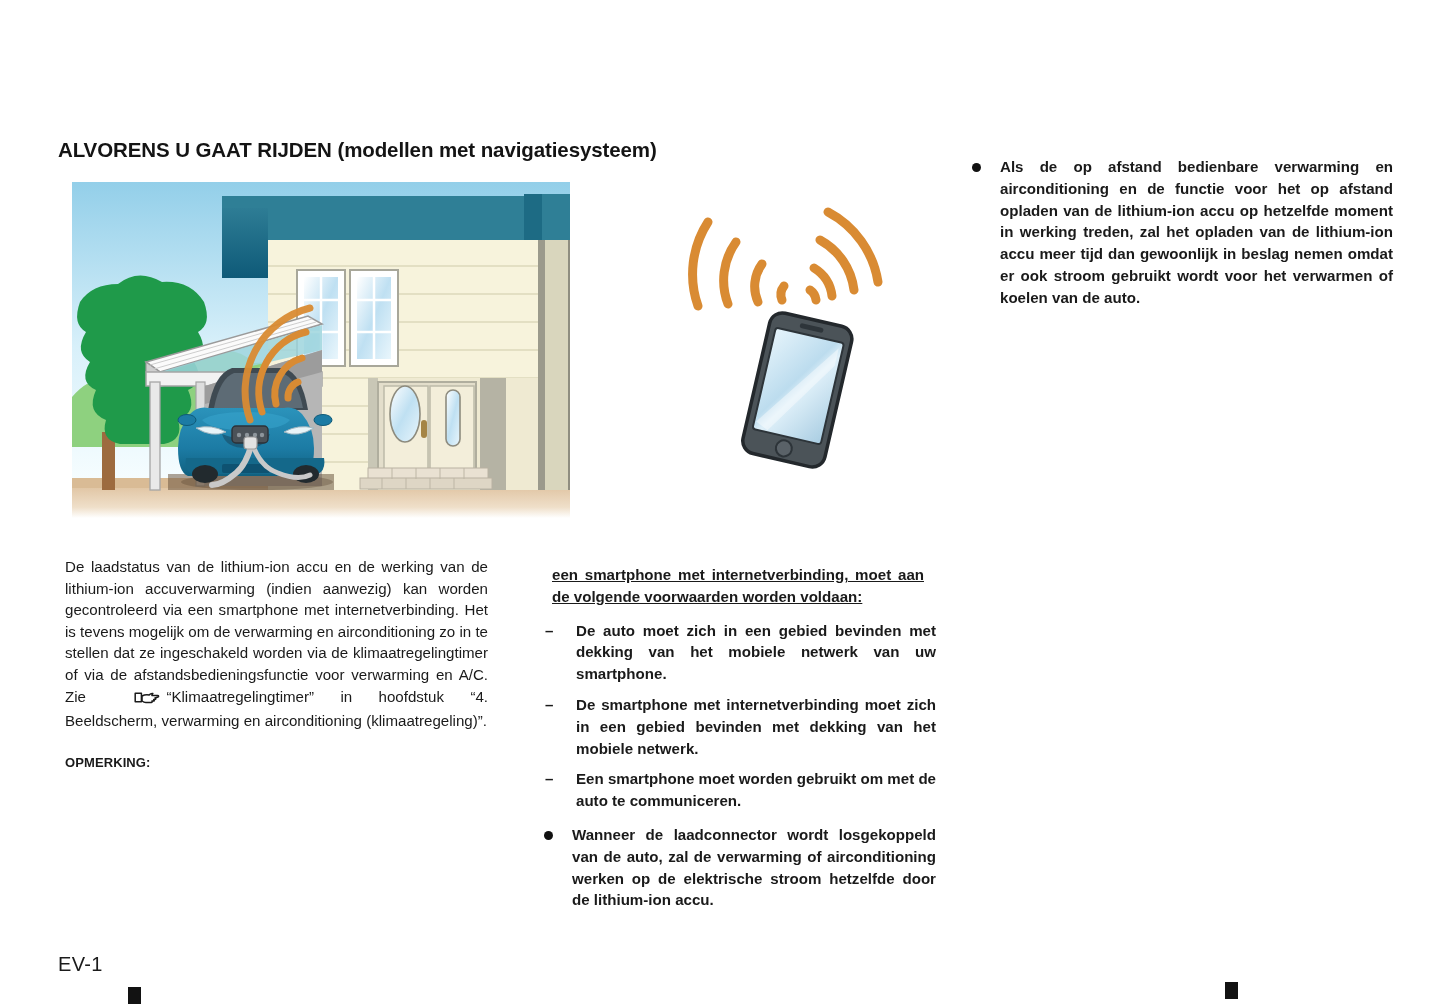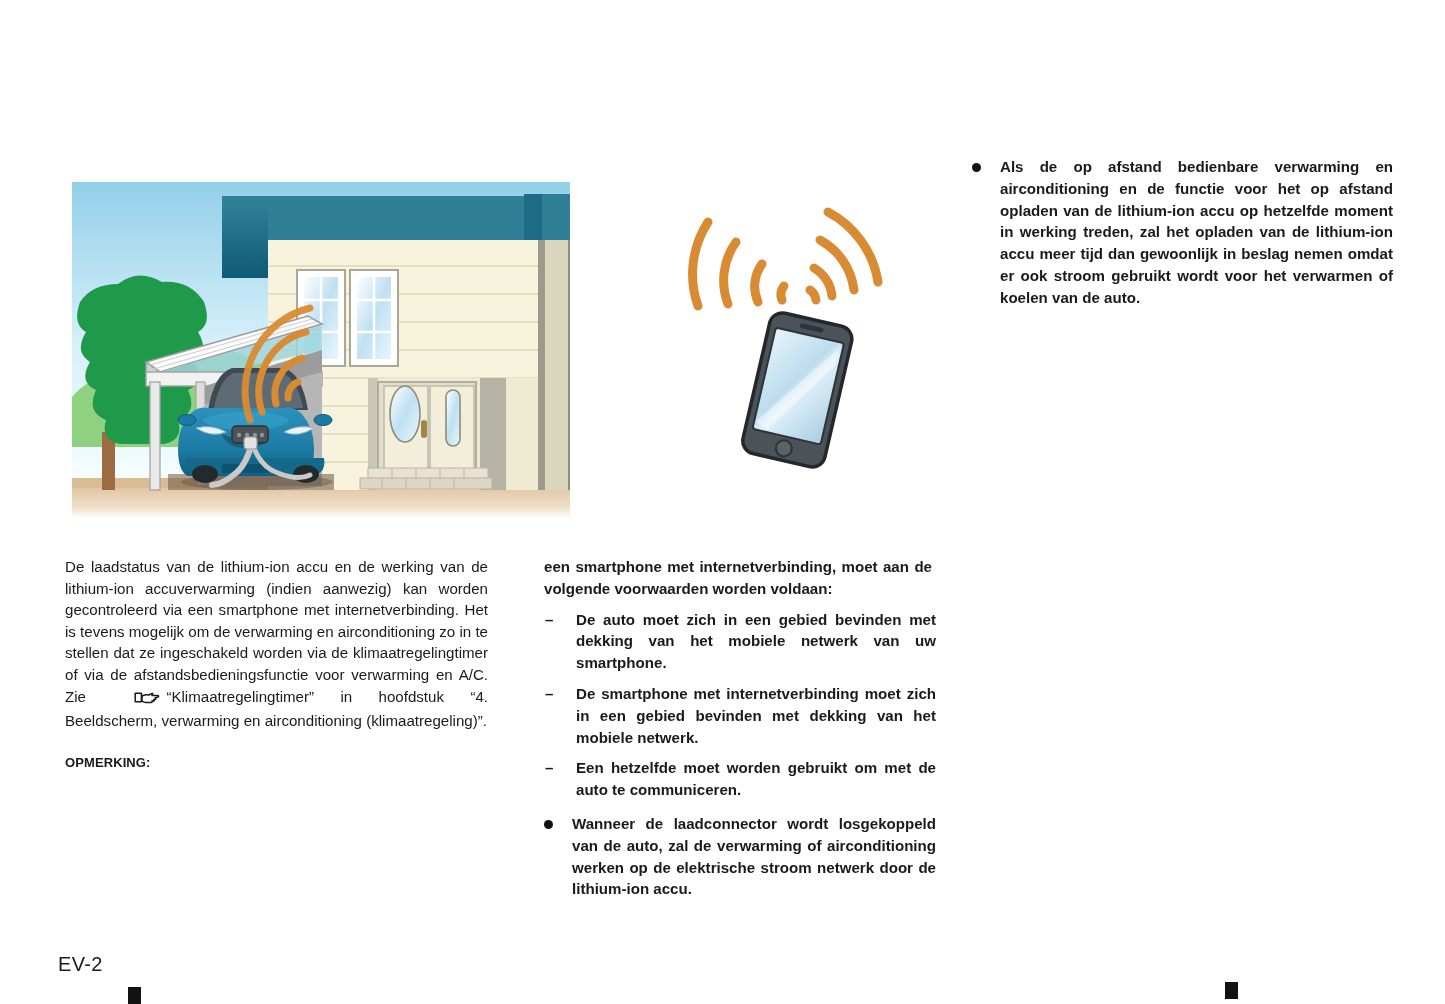--- a/index.html
+++ b/index.html
@@ -114,23 +114,24 @@
     position: absolute;
     left: 5px;
     top: 0;
     font-weight: bold;
   }
 
   .lead-bold {
     font-weight: bold;
     text-align: justify;
     text-justify: inter-word;
-    margin: 4px;
+    margin: 12px;
     font-size: 15.1px;
     line-height: 21.8px;
+    text-decoration: underline;
   }
   .hand-icon {
     display: inline-block;
     vertical-align: -3px;
     margin: 0 6px 0 22px;
   }
 
   
   #page-number {
     position: absolute;
@@ -147,20 +148,21 @@
     background: #121212;
   }
   #reg-mark-left  { left: 128px;  top: 987px; }
   #reg-mark-right { left: 1225px; top: 982px; }
 </style>
 </head>
 <body>
 
 <div class="page">
 
+  <h1 id="doc-title">ALVORENS U GAAT RIJDEN (modellen met navigatiesysteem)</h1>
 
   <svg id="illustration" viewBox="0 0 832 336">
     <defs>
       <linearGradient id="skyGrad" x1="0" y1="0" x2="0" y2="1">
         <stop offset="0%" stop-color="#93cfe9"></stop>
         <stop offset="55%" stop-color="#d8f0fa"></stop>
         <stop offset="100%" stop-color="#f6fdff"></stop>
       </linearGradient>
       <linearGradient id="roofSideGrad" x1="0" y1="0" x2="0" y2="1">
         <stop offset="0%" stop-color="#2e7d95"></stop>
@@ -393,31 +395,31 @@
     <p class="note-head">OPMERKING:</p>
 
   </div>
 
   <div id="mid-column" class="col">
     <p class="lead-bold">een smartphone met internetverbinding, moet aan de volgende voorwaarden worden voldaan:</p>
 
     <ul class="dashes">
       <li>De auto moet zich in een gebied bevinden met dekking van het mobiele netwerk van uw smartphone.</li>
       <li>De smartphone met internetverbinding moet zich in een gebied bevinden met dekking van het mobiele netwerk.</li>
-      <li>Een hetzelfde moet worden gebruikt om met de auto te communiceren.</li>
+      <li>Een smartphone moet worden gebruikt om met de auto te communiceren.</li>
     </ul>
 
     <ul class="bullets" style="margin-top:12px;">
-      <li>Wanneer de laadconnector wordt losgekoppeld van de auto, zal de verwarming of airconditioning werken op de elektrische stroom netwerk door de lithium-ion accu.</li>
+      <li>Wanneer de laadconnector wordt losgekoppeld van de auto, zal de verwarming of airconditioning werken op de elektrische stroom hetzelfde door de lithium-ion accu.</li>
     </ul>
   </div>
 
   <div id="right-column" class="col">
     <ul class="bullets">
       <li>Als de op afstand bedienbare verwarming en airconditioning en de functie voor het op afstand opladen van de lithium-ion accu op hetzelfde moment in werking treden, zal het opladen van de lithium-ion accu meer tijd dan gewoonlijk in beslag nemen omdat er ook stroom gebruikt wordt voor het verwarmen of koelen van de auto.</li>
     </ul>
   </div>
 
-  <div id="page-number">EV-2</div>
+  <div id="page-number">EV-1</div>
   <div class="reg-mark" id="reg-mark-left"></div>
   <div class="reg-mark" id="reg-mark-right"></div>
 
 </div>
 
 </body></html>

